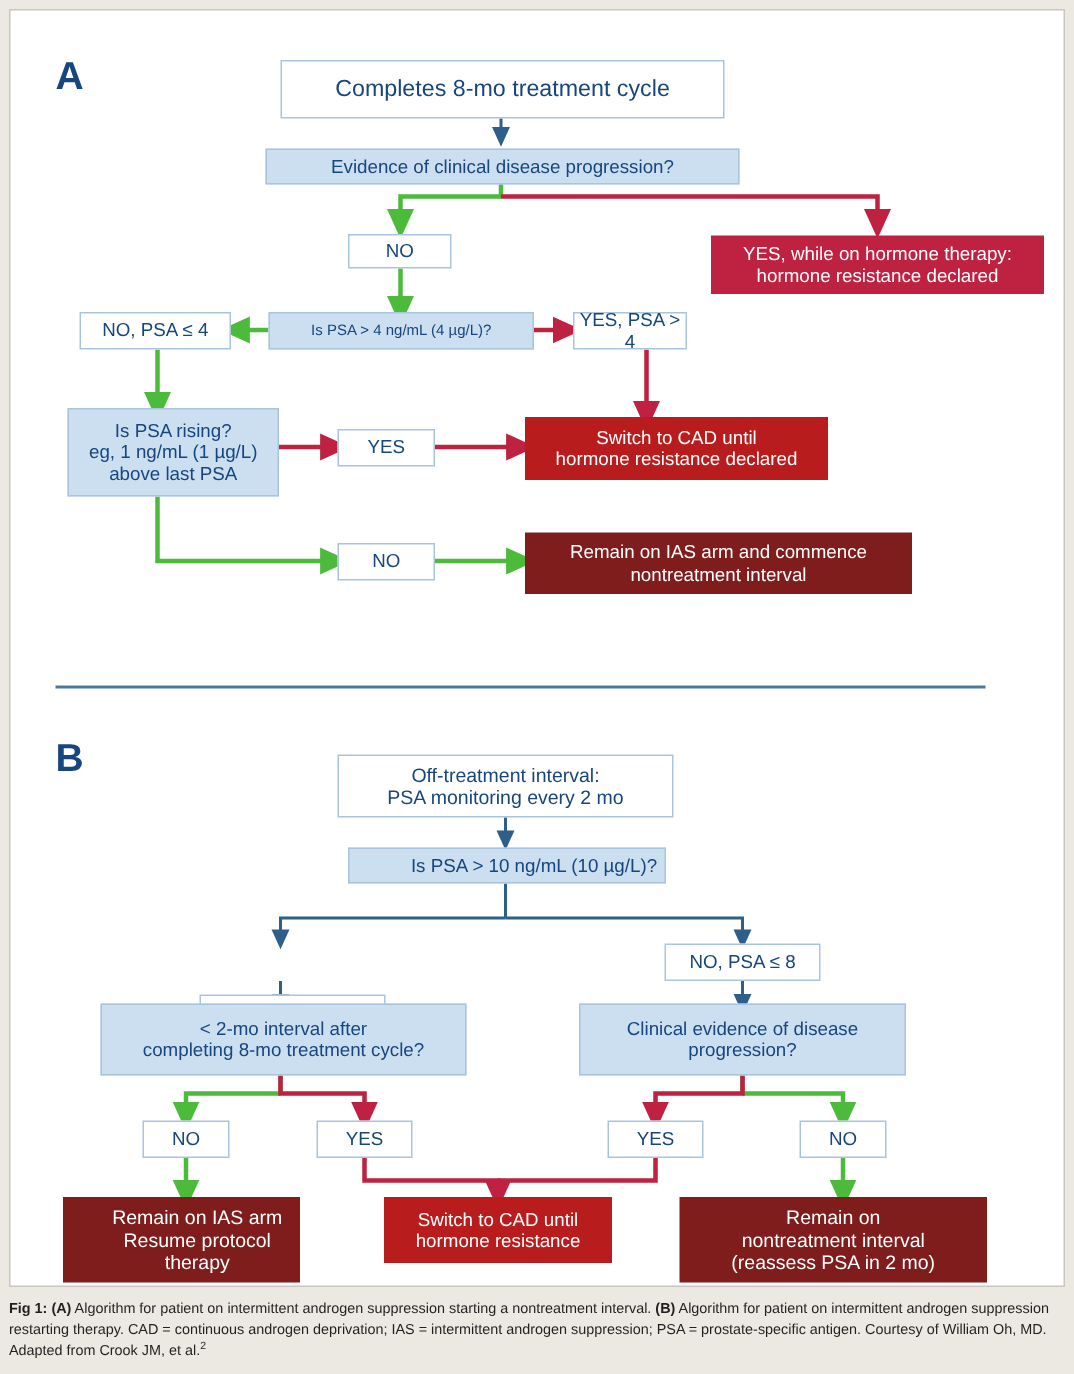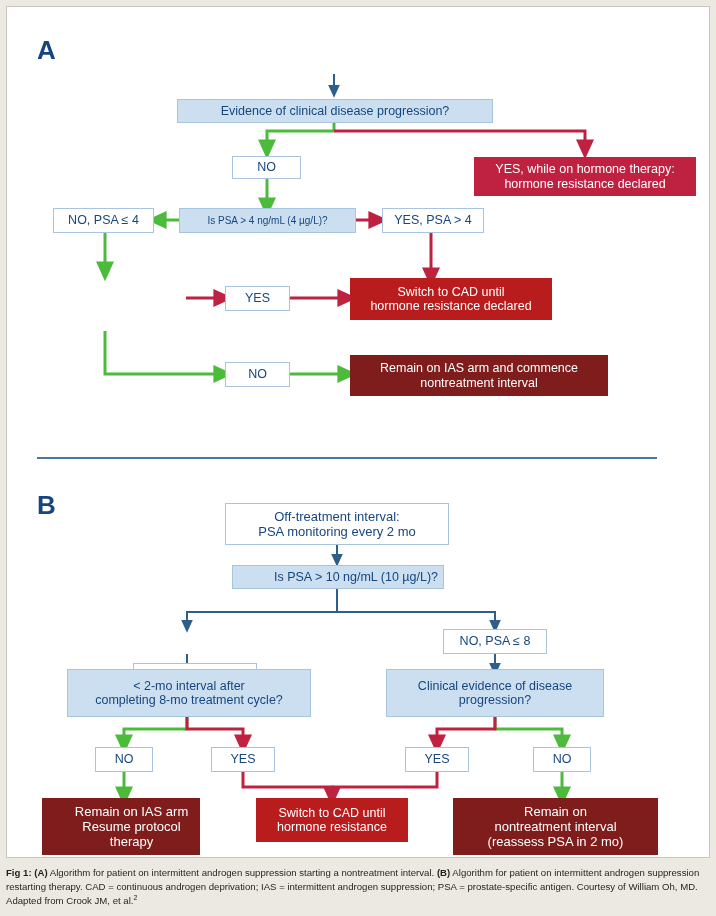--- a/index.html
+++ b/index.html
@@ -95,34 +95,38 @@
 
         <path d="M179,291 L216,291" stroke="#BF2141" stroke-width="3" fill="none" marker-end="url(#ar)"></path>
 
         <path d="M283,291 L340,291" stroke="#BF2141" stroke-width="3" fill="none" marker-end="url(#ar)"></path>
 
         <path d="M98,324 L98,367 L216,367" stroke="#4CBB3C" stroke-width="3" fill="none" marker-end="url(#ag)"></path>
 
         <path d="M283,367 L340,367" stroke="#4CBB3C" stroke-width="3" fill="none" marker-end="url(#ag)"></path>
       </svg>
 
+      <div class="node n-white" style="left:180px;top:33px;width:296px;height:39px;font-size:15.5px;">Completes 8-mo treatment cycle</div>
 
       <div class="node n-lblue" style="left:170px;top:92px;width:316px;height:24px;font-size:12.5px;">Evidence of clinical disease progression?</div>
 
       <div class="node n-white" style="left:225px;top:149px;width:69px;height:23px;font-size:12.5px;">NO</div>
 
       <div class="node n-red" style="left:467px;top:150px;width:222px;height:39px;font-size:12.5px;">YES, while on hormone therapy:
 hormone resistance declared</div>
 
       <div class="node n-white" style="left:46px;top:201px;width:101px;height:25px;font-size:12.5px;">NO, PSA ≤ 4</div>
 
       <div class="node n-lblue" style="left:172px;top:201px;width:177px;height:25px;font-size:10px;">Is PSA &gt; 4 ng/mL (4 µg/L)?</div>
 
-      <div class="node n-white" style="left:375px;top:201px;width:102px;height:25px;font-size:12.5px;">YES, PSA &gt; 4</div>
-
+      <div class="node n-white" style="left:375px;top:201px;width:76px;height:25px;font-size:12.5px;">YES, PSA &gt; 4</div>
+
+      <div class="node n-lblue" style="left:38px;top:265px;width:141px;height:59px;font-size:12.5px;">Is PSA rising?
+eg, 1 ng/mL (1 µg/L)
+above last PSA</div>
 
       <div class="node n-white" style="left:218px;top:279px;width:65px;height:25px;font-size:12.5px;">YES</div>
 
       <div class="node n-gray" style="left:343px;top:271px;width:202px;height:42px;font-size:12.5px;">Switch to CAD until
 hormone resistance declared</div>
 
       <div class="node n-white" style="left:218px;top:355px;width:65px;height:25px;font-size:12.5px;">NO</div>
 
       <div class="node n-blue" style="left:343px;top:348px;width:258px;height:41px;font-size:12.5px;">Remain on IAS arm and commence
 nontreatment interval</div>

